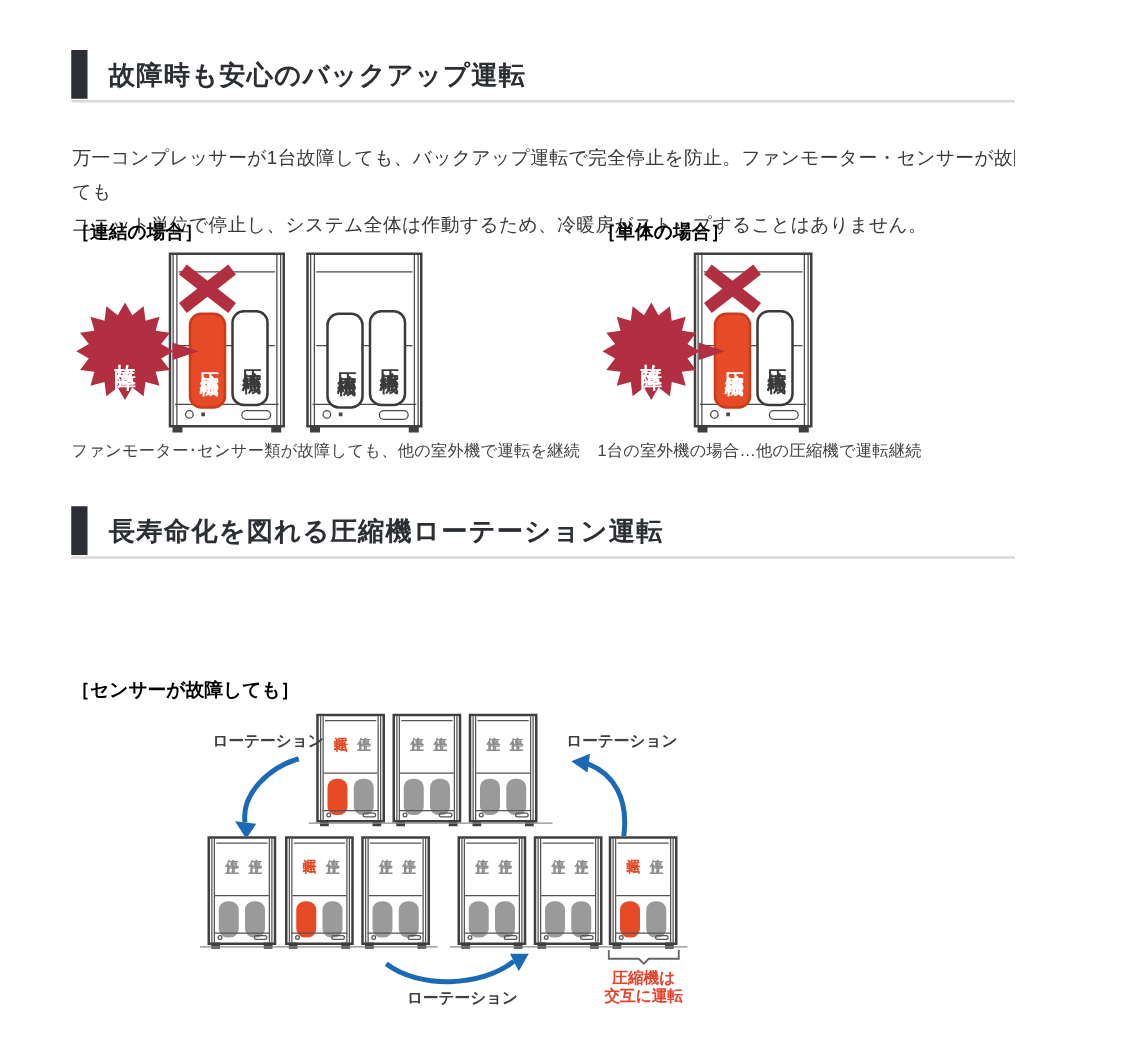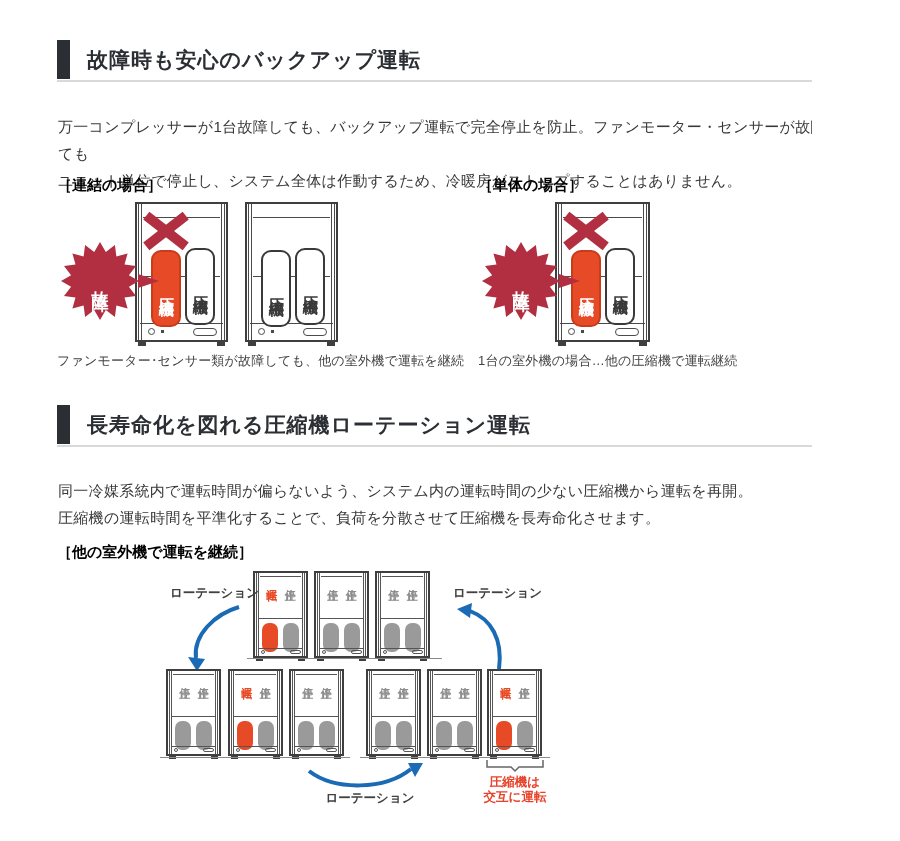--- a/index.html
+++ b/index.html
@@ -181,26 +181,22 @@
     </div>
   </div>
 
   <div class="caption" style="left:478px; top:352px;">1台の室外機の場合…他の圧縮機で運転継続</div>
 
   <div class="sec-header" style="top:404px;">
     <div class="bar"></div>
     <h2>長寿命化を図れる圧縮機ローテーション運転</h2>
   </div>
 
-  <div class="body-text" style="top:477px;">
-    <div>同一冷媒系統内で運転時間が偏らないよう、システム内の運転時間の少ない圧縮機から運転を再開。</div>
-    <div>圧縮機の運転時間を平準化することで、負荷を分散させて圧縮機を長寿命化させます。</div>
-  </div>
-
-  <div class="case-label" style="left:57px; top:543px;">［他の室外機で運転を継続］</div>
+
+  <div class="case-label" style="left:57px; top:543px;">［センサーが故障しても］</div>
 
   <div style="position:absolute; left:57px; top:565px; width:786px; height:255px;">
 
     <div class="small-unit" style="left:196px; top:6px;">
         <i class="su-rail l"></i>
         <i class="su-rail r"></i>
         <i class="su-topline"></i>
         <div class="su-top">
           <span class="su-label run">運転</span>
           <span class="su-label stop">停止</span>

